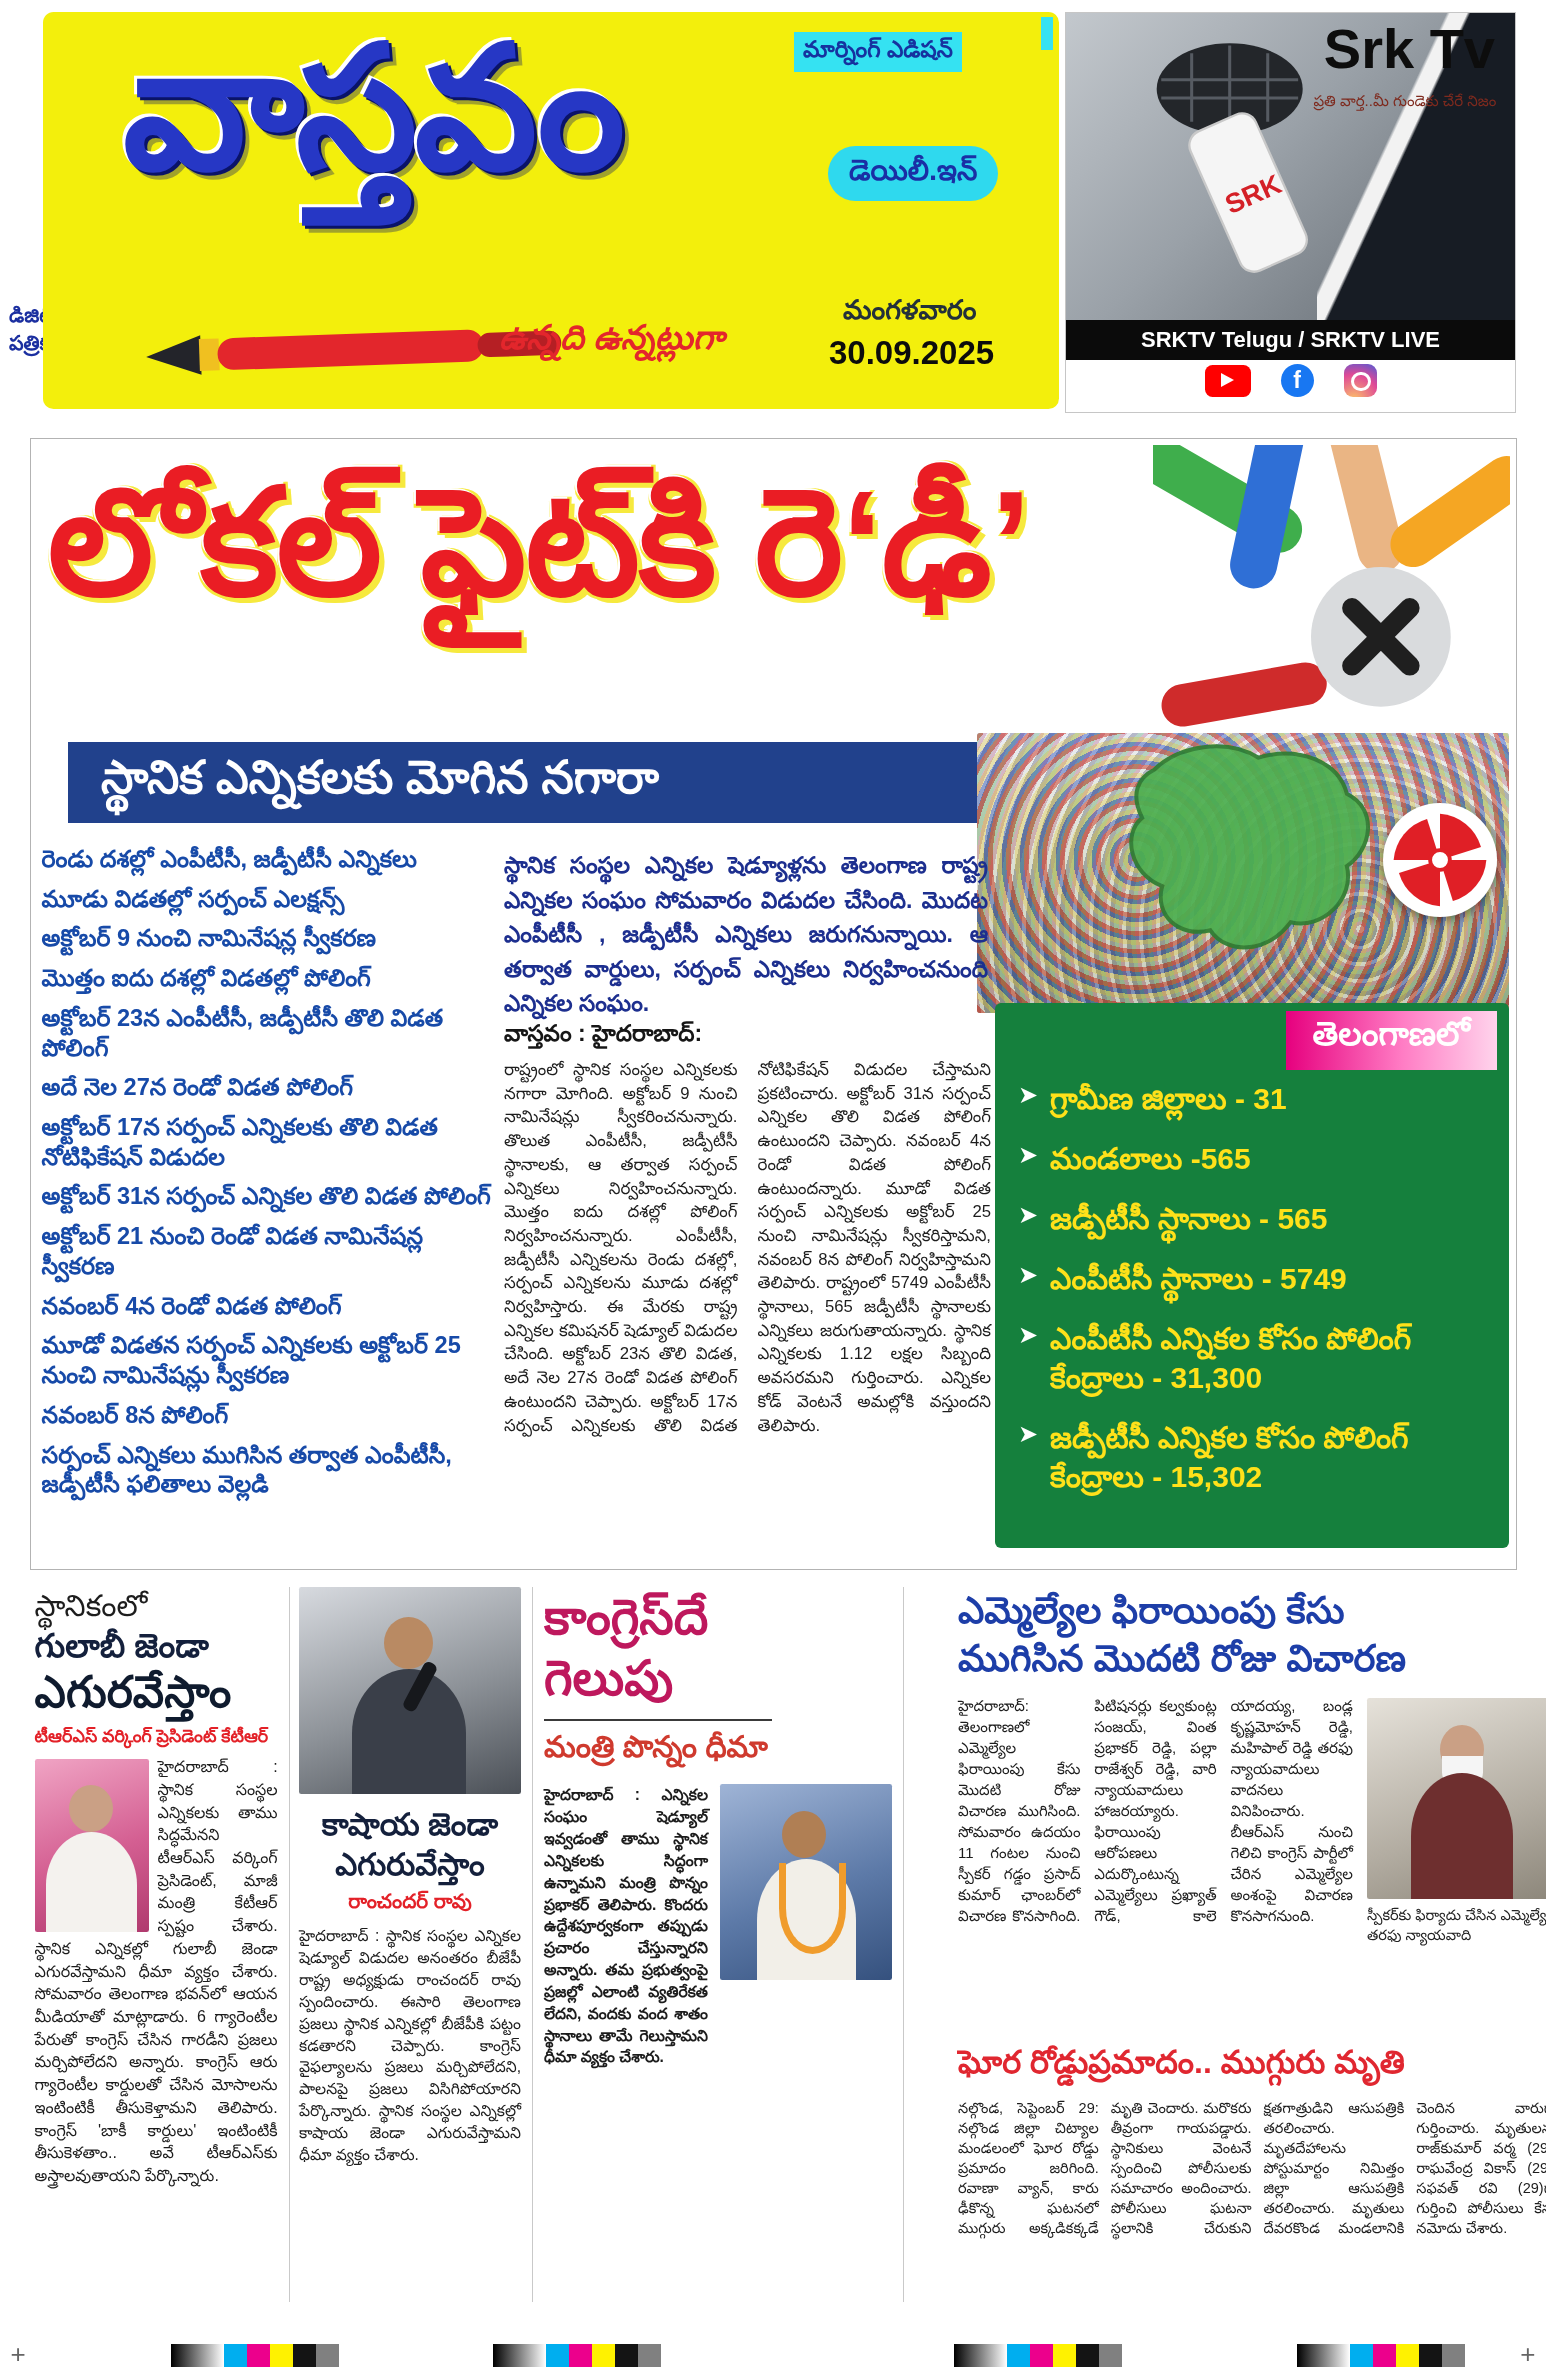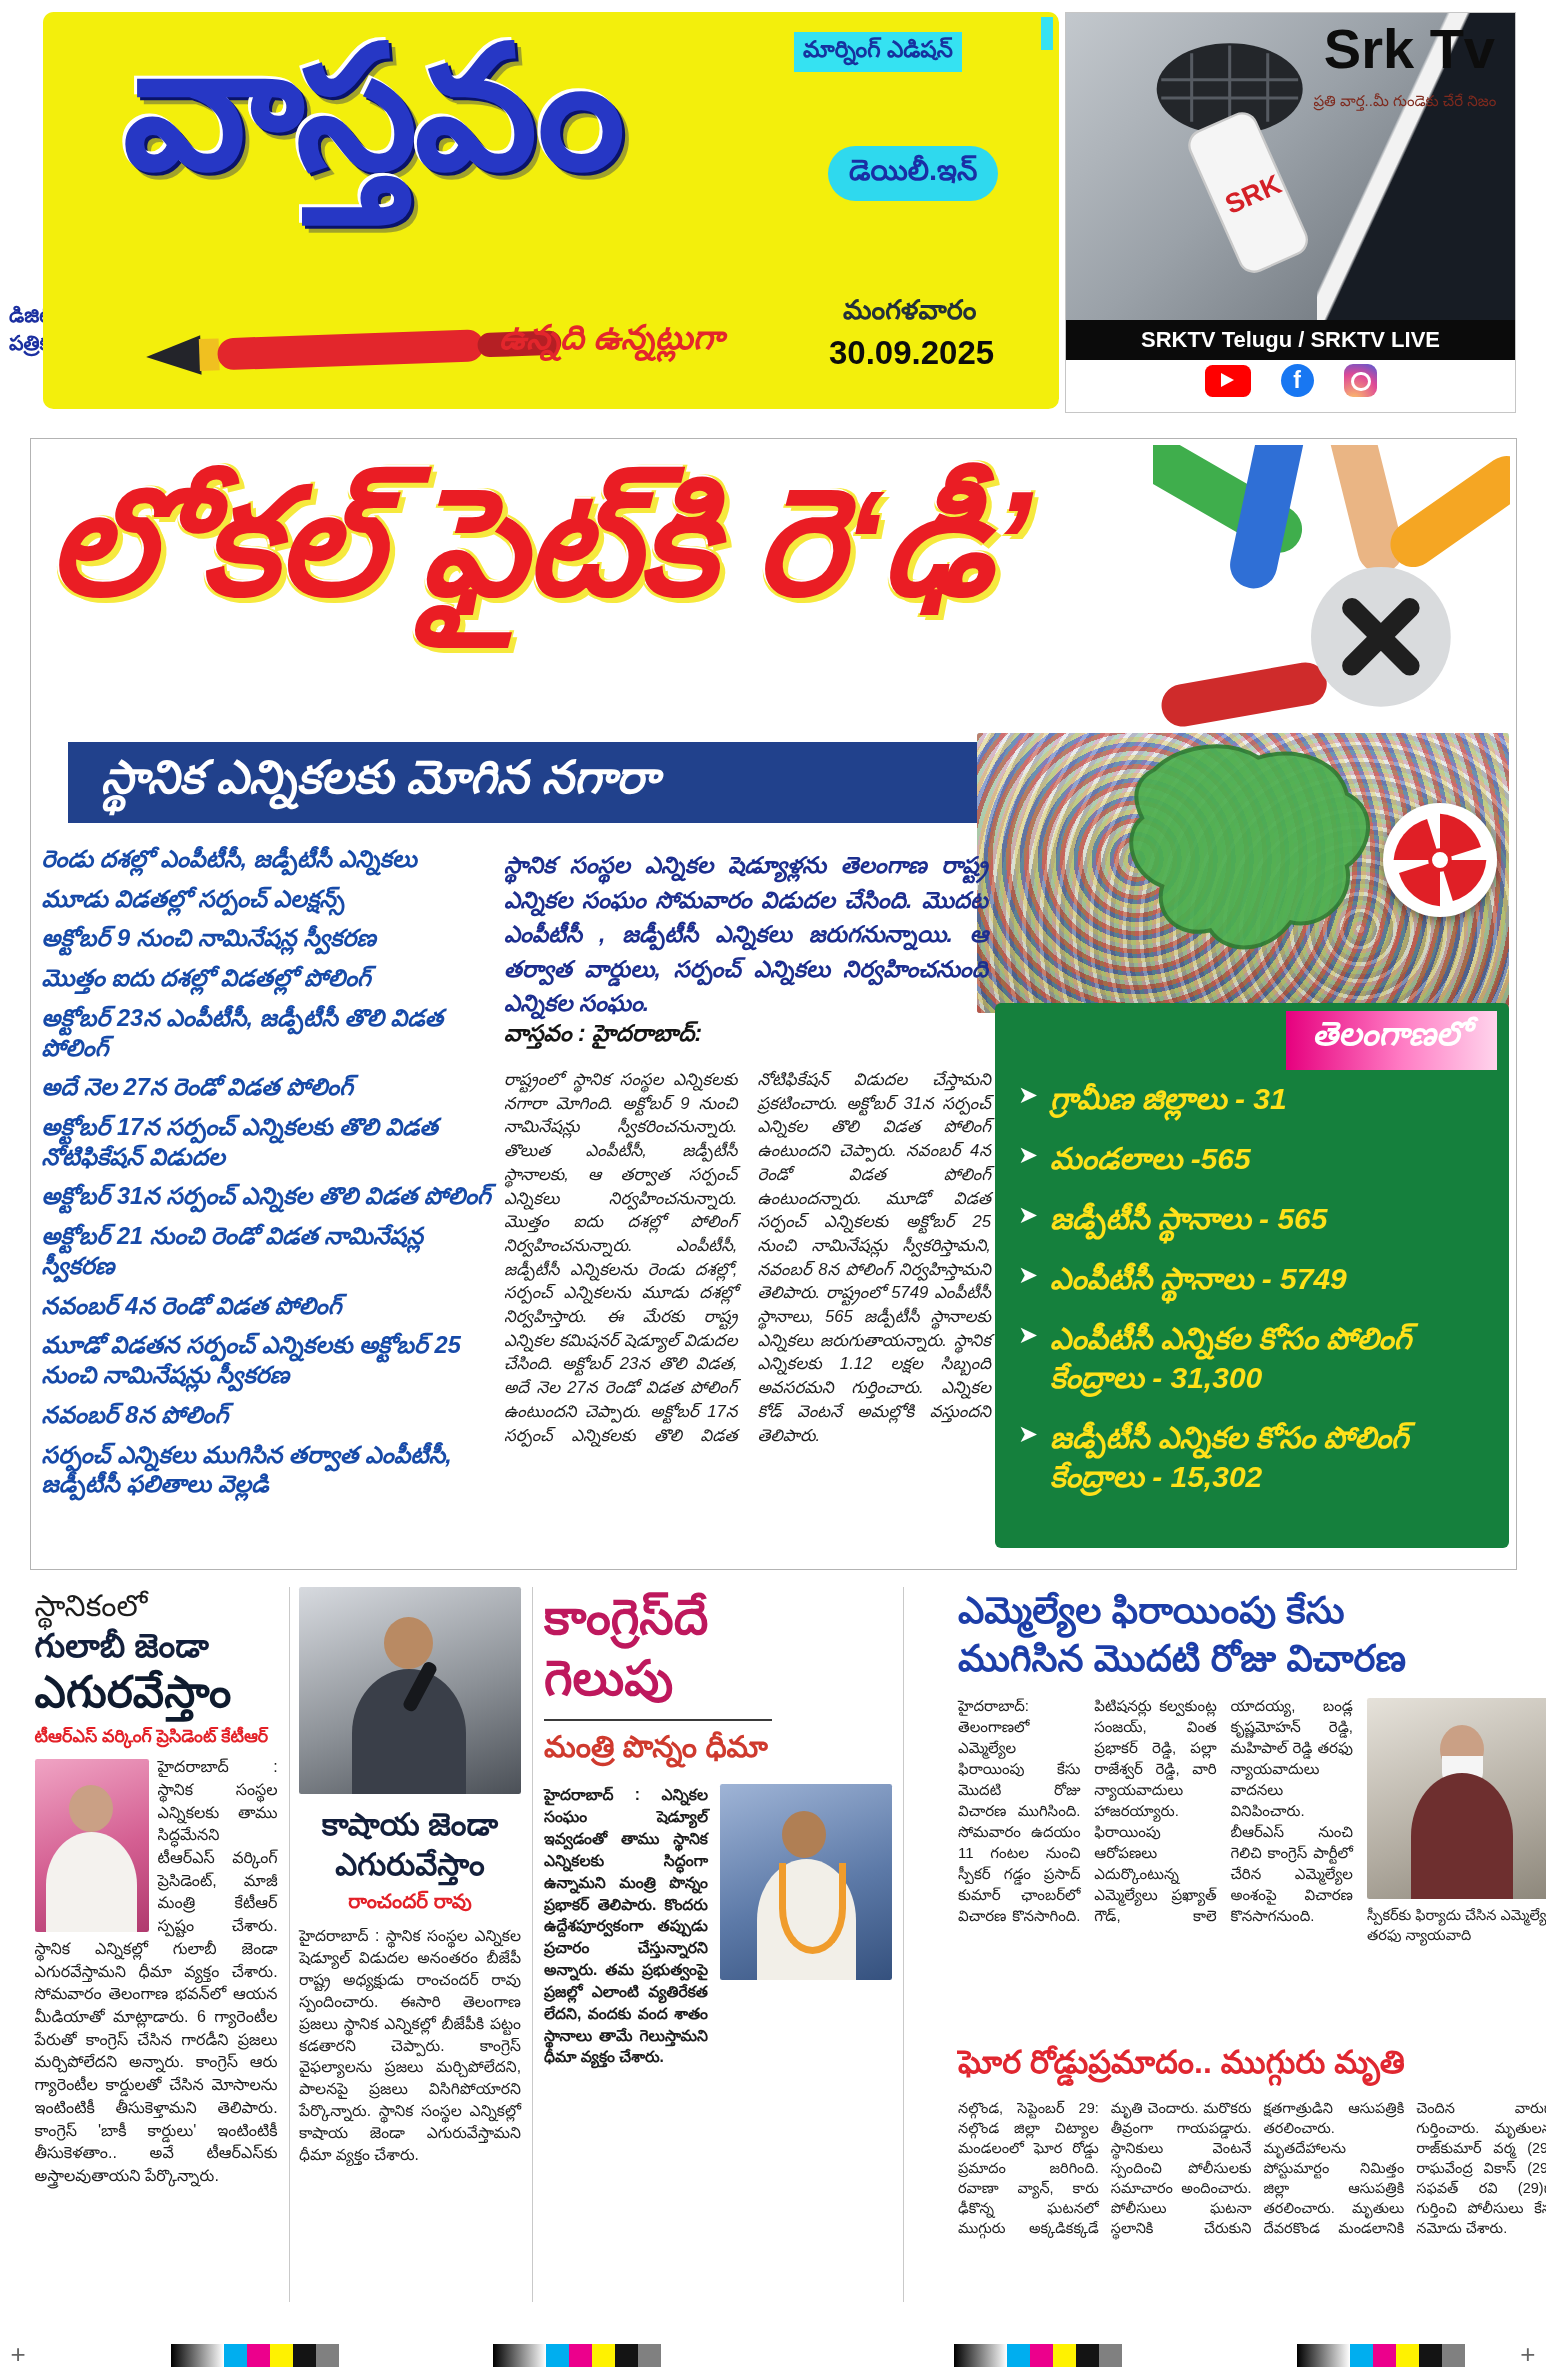--- a/index.html
+++ b/index.html
@@ -45,21 +45,21 @@
                border-top:7.6px solid transparent; border-bottom:7.6px solid transparent; }
   .fb { width:33px; height:33px; background:#1877f2; border-radius:50%; color:#fff; font-weight:800;
         font-size:23px; text-align:center; line-height:33px; }
   .ig { width:33px; height:33px; border-radius:9px; position:relative;
         background:radial-gradient(circle at 30% 110%,#fdc468,#df4996 60%,#4f5bd5); }
   .ig::before { content:""; position:absolute; left:7.6px; top:7.6px; width:13.7px; height:13.7px;
                 border:3px solid #fff; border-radius:50%; }
 
   
   .lead-box { position:absolute; left:30px; top:438px; width:1485px; height:1130px;
-              border:0.8px solid #b3b3b3; background:#fff; overflow:hidden;font-style:italic; }
+              border:0.8px solid #b3b3b3; background:#fff; overflow:hidden; }
   .main-headline { position:absolute; left:16.7px; top:26px; width:1133px; font-size:149px; font-weight:900;
                    line-height:1.05; letter-spacing:-1.5px; color:#ea1d24;
                    text-shadow:5.3px 5.3px 0 #f6e93e, -2.3px -2.3px 0 #ffffff, 2.3px -2.3px 0 #f6e93e, -2.3px 2.3px 0 #f6e93e; }
   .hands-art { position:absolute; right:6px; top:6px; width:357px; height:297px; }
   .strapline { position:absolute; left:37px; top:303px; width:913px; height:81px; background:#21418c;
                color:#fff; font-size:46px; font-weight:700; display:flex; align-items:center;
                padding-left:33px; box-sizing:border-box; }
   .crowd { position:absolute; left:946px; top:294px; width:532px; height:280px; overflow:hidden;
            border-radius:3px;
            background:linear-gradient(180deg,#cfd8e8 0%,#b9c4a8 30%,#97a276 60%,#6f7a52 100%); }
@@ -70,21 +70,21 @@
                  rgba(190,70,120,.4) 3.8px 7.6px, rgba(70,160,90,.4) 7.6px 12px, rgba(40,40,80,.35) 12px 16.7px); }
   .map-svg { position:absolute; left:129px; top:3px; }
   .emblem { position:absolute; right:12px; top:70px; width:114px; height:114px; background:#fff;
             border-radius:50%; box-shadow:0 3px 10.6px rgba(0,0,0,.45); }
   .intro { position:absolute; left:473px; top:409px; width:484px; font-size:23px; font-weight:700;
            color:#1d2f8f; line-height:1.5; text-align:justify; }
   .highlights { position:absolute; left:10.6px; top:406px; width:450px; }
   .hl-item { font-size:23.6px; font-weight:700; color:#174aa8; line-height:1.26; margin-bottom:10px; }
   .dateline { position:absolute; left:473px; top:581px; font-size:23px; font-weight:800; color:#161616; }
   .lead-body { position:absolute; left:473px; top:619px; width:487px; height:490px; column-count:2;
-               column-gap:20px; font-size:16.7px; line-height:1.42; text-align:justify; color:#1d1d1d;margin-top:10px; }
+               column-gap:20px; font-size:16.7px; line-height:1.42; text-align:justify; color:#1d1d1d; }
   .stats { position:absolute; left:964px; top:564px; width:514px; height:545px; background:#15803d;
            border-radius:6px; box-sizing:border-box; }
   .stats-title { position:absolute; right:12px; top:7.6px; background:linear-gradient(90deg,#e6007e 0%,#ff7cc4 55%,#ffd4ec 100%);
                  color:#fff; font-size:33px; font-weight:800; padding:4.6px 27px 9px; }
   .stats-list { position:absolute; left:23px; right:15px; top:76px; }
   .stat-item { display:flex; gap:12px; margin-bottom:21px; }
   .stat-bullet { color:#fff; font-size:24px; line-height:1.35; }
   .stat-text { color:#ffe11a; font-size:30px; font-weight:800; line-height:1.3; }
 
   

